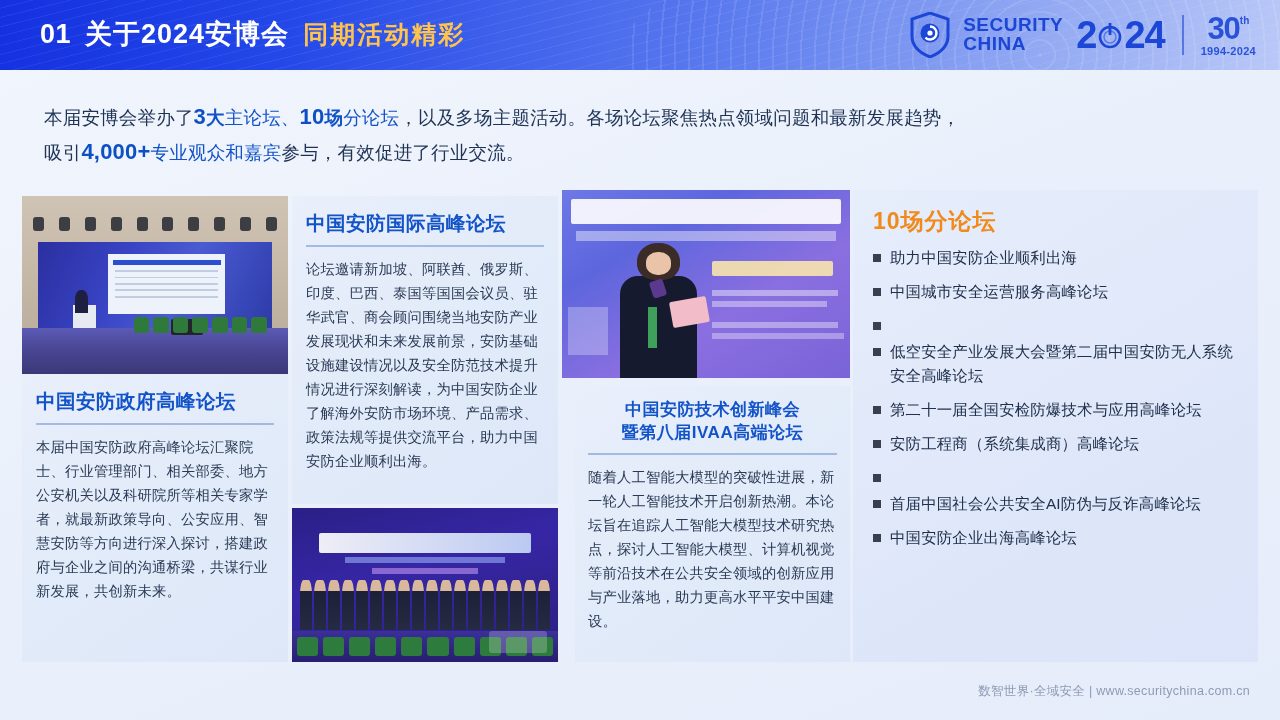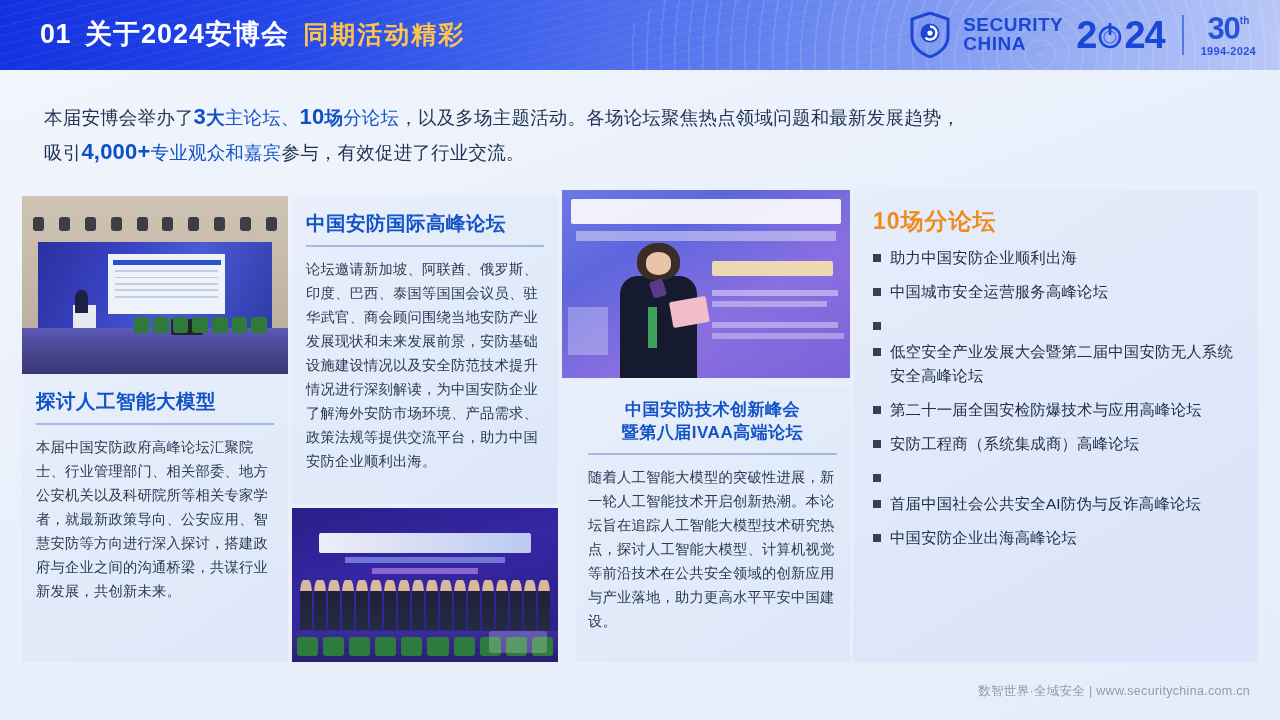--- a/index.html
+++ b/index.html
@@ -218,21 +218,21 @@
           <i></i>
             <i></i>
             <i></i>
             <i></i>
             <i></i>
             <i></i>
             <i></i>
         </div>
       </div>
       <div class="card c1-card">
-        <div class="card-title t1">探讨人工智能大模型</div>
+        <div class="card-title t1">中国安防政府高峰论坛</div>
         <div class="rule"></div>
         <div class="body-txt">本届中国安防政府高峰论坛汇聚院士、行业管理部门、相关部委、地方公安机关以及科研院所等相关专家学者，就最新政策导向、公安应用、智慧安防等方向进行深入探讨，搭建政府与企业之间的沟通桥梁，共谋行业新发展，共创新未来。</div>
       </div>
     </div>
 
     <div class="col2">
       <div class="card c2-card">
         <div class="card-title t1">中国安防国际高峰论坛</div>
         <div class="rule"></div>
         <div class="body-txt">论坛邀请新加坡、阿联酋、俄罗斯、印度、巴西、泰国等国国会议员、驻华武官、商会顾问围绕当地安防产业发展现状和未来发展前景，安防基础设施建设情况以及安全防范技术提升情况进行深刻解读，为中国安防企业了解海外安防市场环境、产品需求、政策法规等提供交流平台，助力中国安防企业顺利出海。</div>

